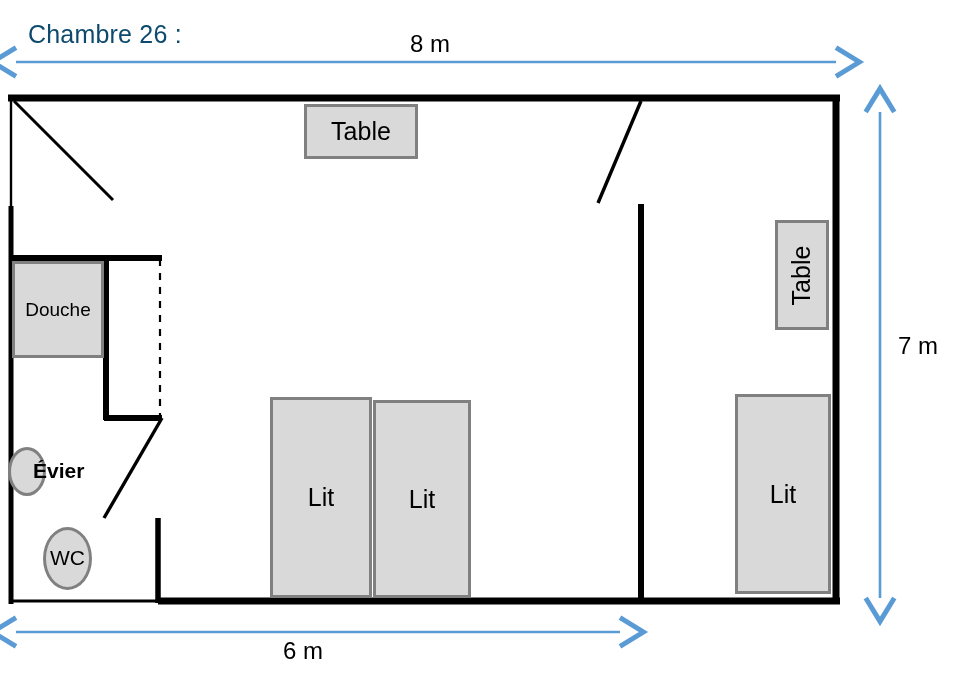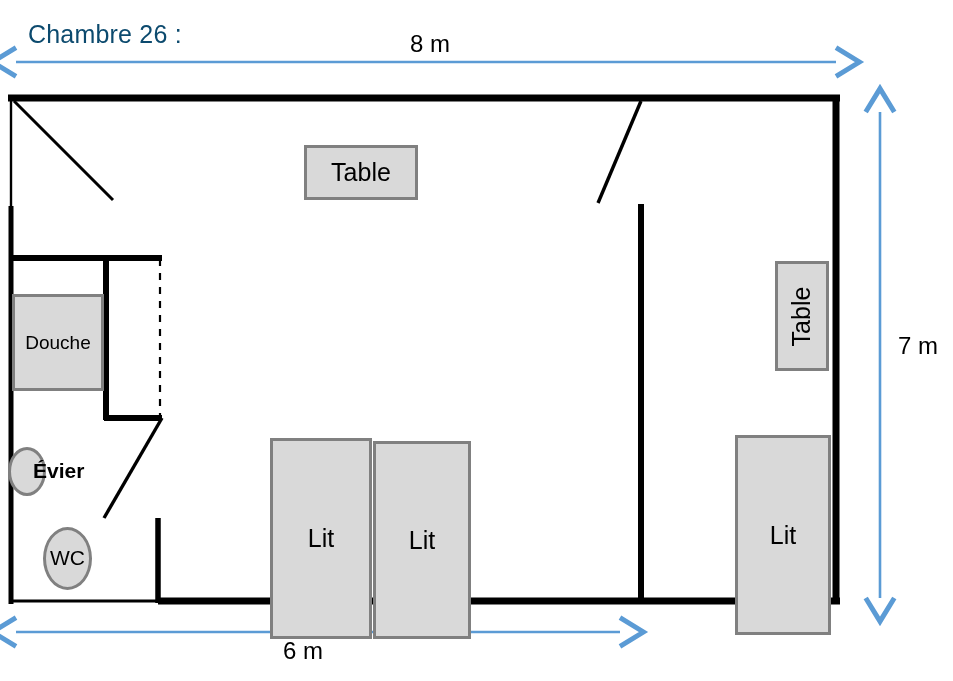--- a/index.html
+++ b/index.html
@@ -64,31 +64,30 @@
     position: absolute;
     background: #d9d9d9;
     border: 3px solid #808080;
     display: flex;
     align-items: center;
     justify-content: center;
     font-size: 25px;
     line-height: 1;
     color: #000000;
     text-align: right;
-    margin-top: 41px;
   }
   .furn.vertical span {
     transform: rotate(-90deg);
     white-space: nowrap;
     display: block;
   }
   .furn.small-label { font-size: 19px; }
 
   #furn-table-top  { left: 304px; top: 104px; width: 114px; height: 55px; }
-  #furn-douche     { left: 12px;  top: 253px; width: 92px;  height: 97px; }
+  #furn-douche     { left: 12px;  top: 261px; width: 92px;  height: 97px; }
   #furn-bed-left   { left: 270px; top: 397px; width: 102px; height: 201px; }
   #furn-bed-mid    { left: 373px; top: 400px; width: 98px;  height: 198px; }
   #furn-bed-right  { left: 735px; top: 394px; width: 96px;  height: 200px; }
   #furn-table-right{ left: 775px; top: 220px; width: 54px;  height: 110px; }
 
   
   .oval {
     position: absolute;
     background: #d9d9d9;
     border: 3px solid #808080;

